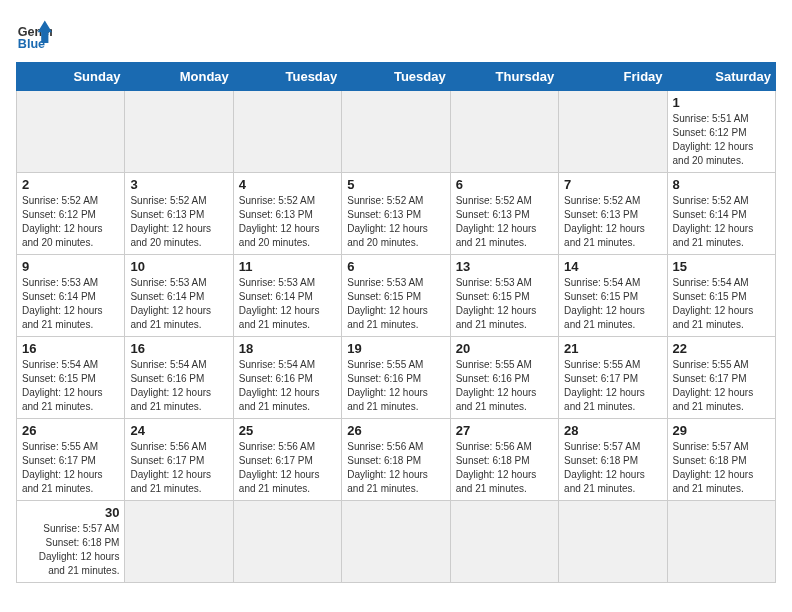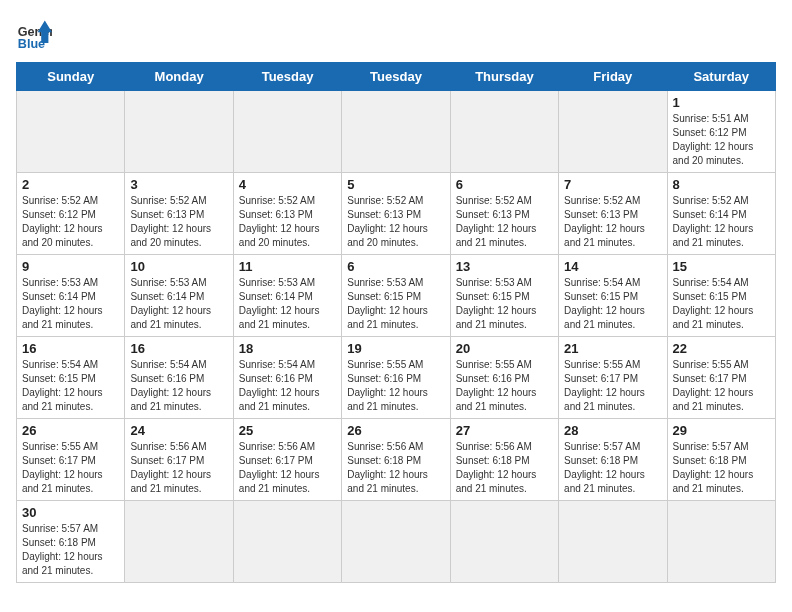--- a/index.html
+++ b/index.html
@@ -41,21 +41,21 @@
       width: 100%;
       border-collapse: collapse;
       border: 1px solid #bbb;
     }
     .calendar th {
       background: #1a6ab1;
       color: #fff;
       font-size: 13px;
       font-weight: bold;
       padding: 6px 4px;
-      text-align: center;
+      text-align: right;
       border: 1px solid #1a6ab1;
     }
     .calendar td {
       border: 1px solid #ccc;
       vertical-align: top;
       padding: 4px 5px;
       width: calc(100% / 7);
       min-height: 80px;
       background: #fff;
       font-size: 10.5px;
@@ -71,20 +71,21 @@
       margin-bottom: 2px;
       display: block;
     }
     .day-info {
       font-size: 10px;
       color: #333;
       line-height: 1.4;
     }
     .last-row td {
       background: #f0f0f0;
+      text-align: right;
     }
     .last-row td.has-data {
       background: #fff;
     }
   </style>
 </head>
 <body>
 
 <div class="header">
   <div class="logo">

